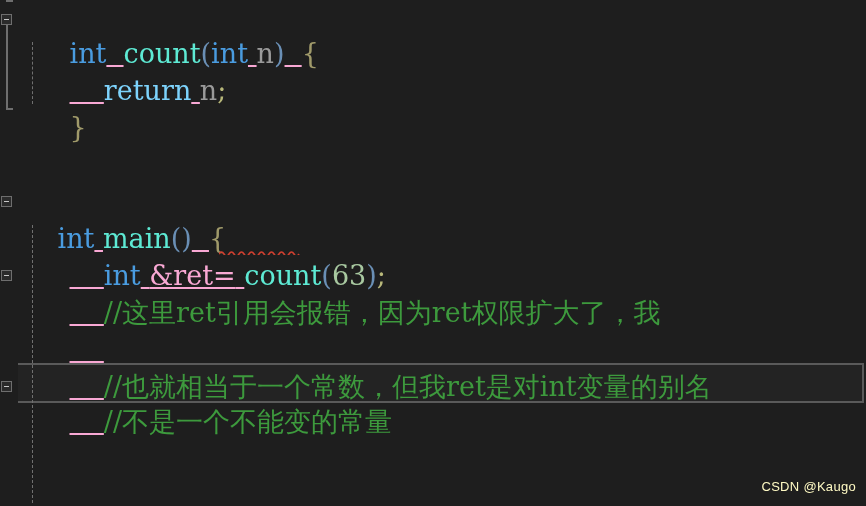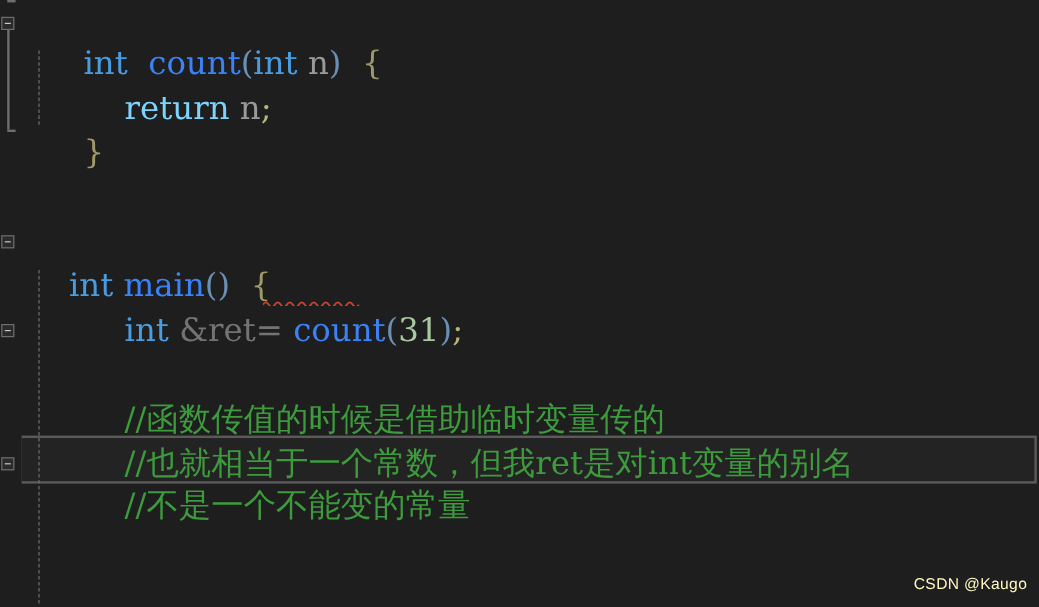--- a/index.html
+++ b/index.html
@@ -94,25 +94,25 @@
     font-size: 27px;
     letter-spacing: 0px;
   }
   .ln-text {
     white-space: pre;
   }
 
   
   .t-kw      { color: #4a9ce0; margin-top: 20px; }     
   .t-ret     { color: #7dd3fc; }     
-  .t-fn      { color: #3b82f6; }     
+  .t-fn      { color: #5eead4; }     
   .t-punct   { color: #6a8fb5; }     
   .t-brace   { color: #a09a6a; }     
   .t-var     { color: #9a9a9a; }     
-  .t-plain   { color: #737373; }     
+  .t-plain   { color: #f9a8d4; text-decoration: underline; }     
   .t-num     { color: #a8c8a0; }     
   .t-num2    { color: #9a9a5a; }     
   .t-semi    { color: #b8b87a; }     
   .t-cmt     { color: #3d9a3d; }     
 
   
   .squiggle {
     position: absolute;
     height: 5px;
     overflow: hidden;
@@ -181,35 +181,35 @@
 
     <div class="line" style="top:146px; left:18px;">
       <span class="ln-text t-plain"></span>
     </div>
 
     <div class="line" style="top:183px; left:6px;">
       <span class="ln-text t-kw">int</span><span class="ln-text t-plain"> </span><span class="ln-text t-fn">main</span><span class="ln-text t-punct">(</span><span class="ln-text t-punct">)</span><span class="ln-text t-plain">  </span><span class="ln-text t-brace">{</span>
     </div>
 
     <div class="line" style="top:220px; left:18px;">
-      <span class="ln-text t-plain">    </span><span class="ln-text t-kw">int</span><span class="ln-text t-plain"> </span><span class="ln-text t-plain">&amp;ret=</span><span class="ln-text t-plain"> </span><span class="ln-text t-fn">count</span><span class="ln-text t-punct">(</span><span class="ln-text t-num">31</span><span class="ln-text t-punct">)</span><span class="ln-text t-semi">;</span>
+      <span class="ln-text t-plain">    </span><span class="ln-text t-kw">int</span><span class="ln-text t-plain"> </span><span class="ln-text t-plain">&amp;ret=</span><span class="ln-text t-plain"> </span><span class="ln-text t-fn">count</span><span class="ln-text t-punct">(</span><span class="ln-text t-num">63</span><span class="ln-text t-punct">)</span><span class="ln-text t-semi">;</span>
     </div>
 
     <div class="squiggle" style="left:219px; top:250px; width:82px;">
       <svg width="82" height="5" viewBox="0 0 82 5">
         <path d="M0,4 Q2.5,0 5,4 T10,4 T15,4 T20,4 T25,4 T30,4 T35,4 T40,4 T45,4 T50,4 T55,4 T60,4 T65,4 T70,4 T75,4 T80,4" fill="none" stroke="#d04030" stroke-width="1.6"></path>
       </svg>
     </div>
 
     <div class="line" style="top:257px; left:18px;">
+      <span class="ln-text t-plain">    </span><span class="ln-text t-cmt">//这里ret引用会报错，因为ret权限扩大了，我</span>
+    </div>
+
+    <div class="line" style="top:294px; left:18px;">
       <span class="ln-text t-plain">    </span>
-    </div>
-
-    <div class="line" style="top:294px; left:18px;">
-      <span class="ln-text t-plain">    </span><span class="ln-text t-cmt">//函数传值的时候是借助临时变量传的</span>
     </div>
 
     <div class="line" style="top:366px; left:18px;">
       <span class="ln-text t-plain">    </span><span class="ln-text t-cmt">//不是一个不能变的常量</span>
     </div>
 
     <div class="line" style="top:331px; left:18px;">
       <span class="ln-text t-plain">    </span><span class="ln-text t-cmt">//也就相当于一个常数，但我ret是对int变量的别名</span>
     </div>
 

